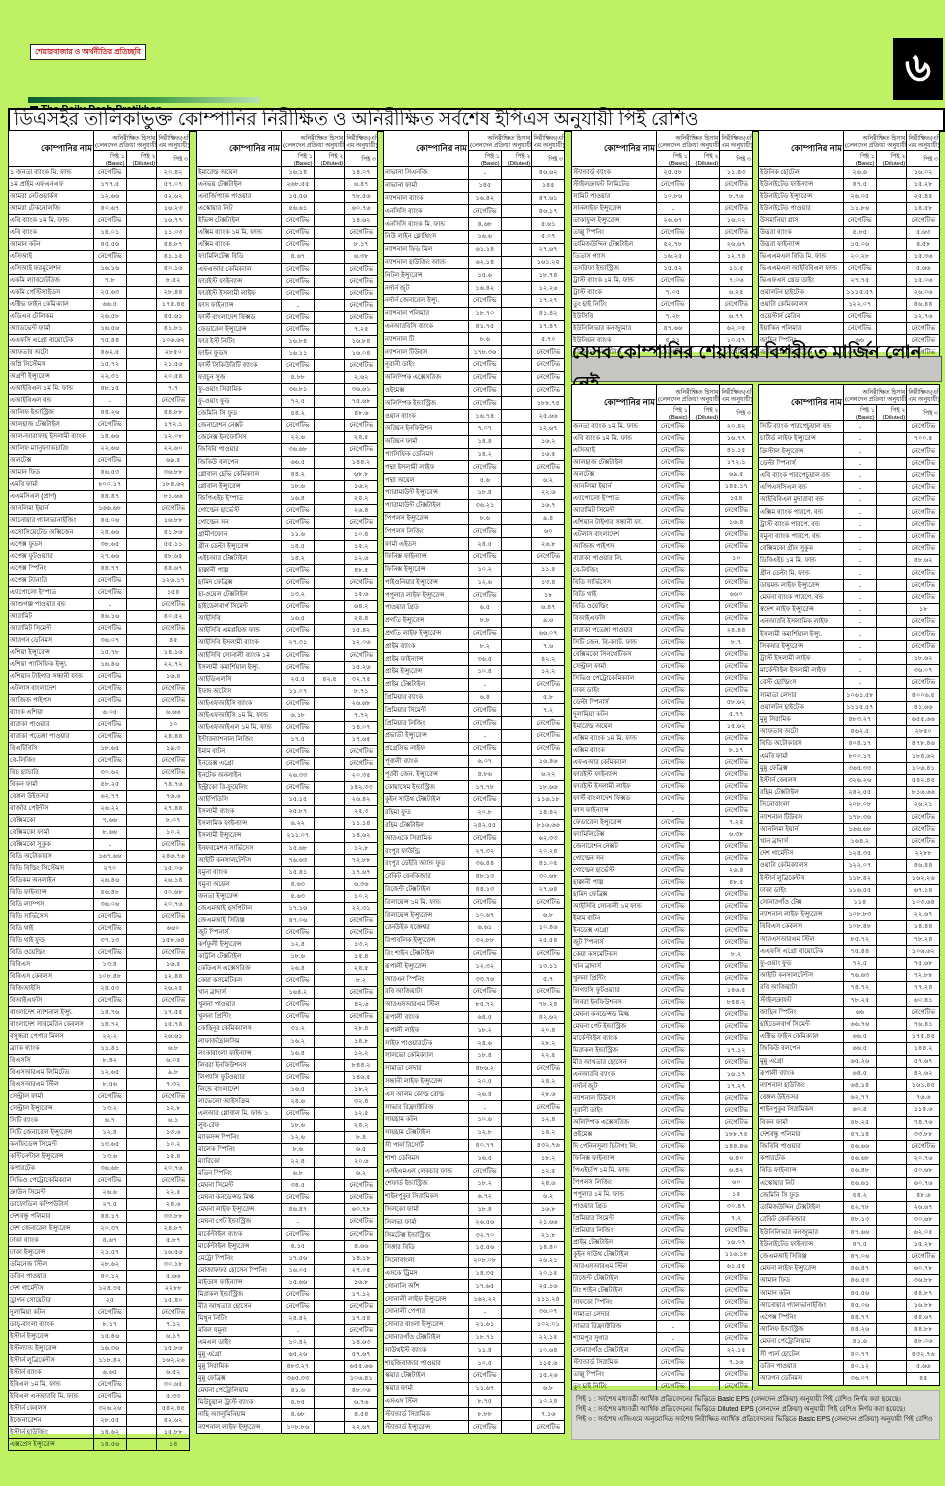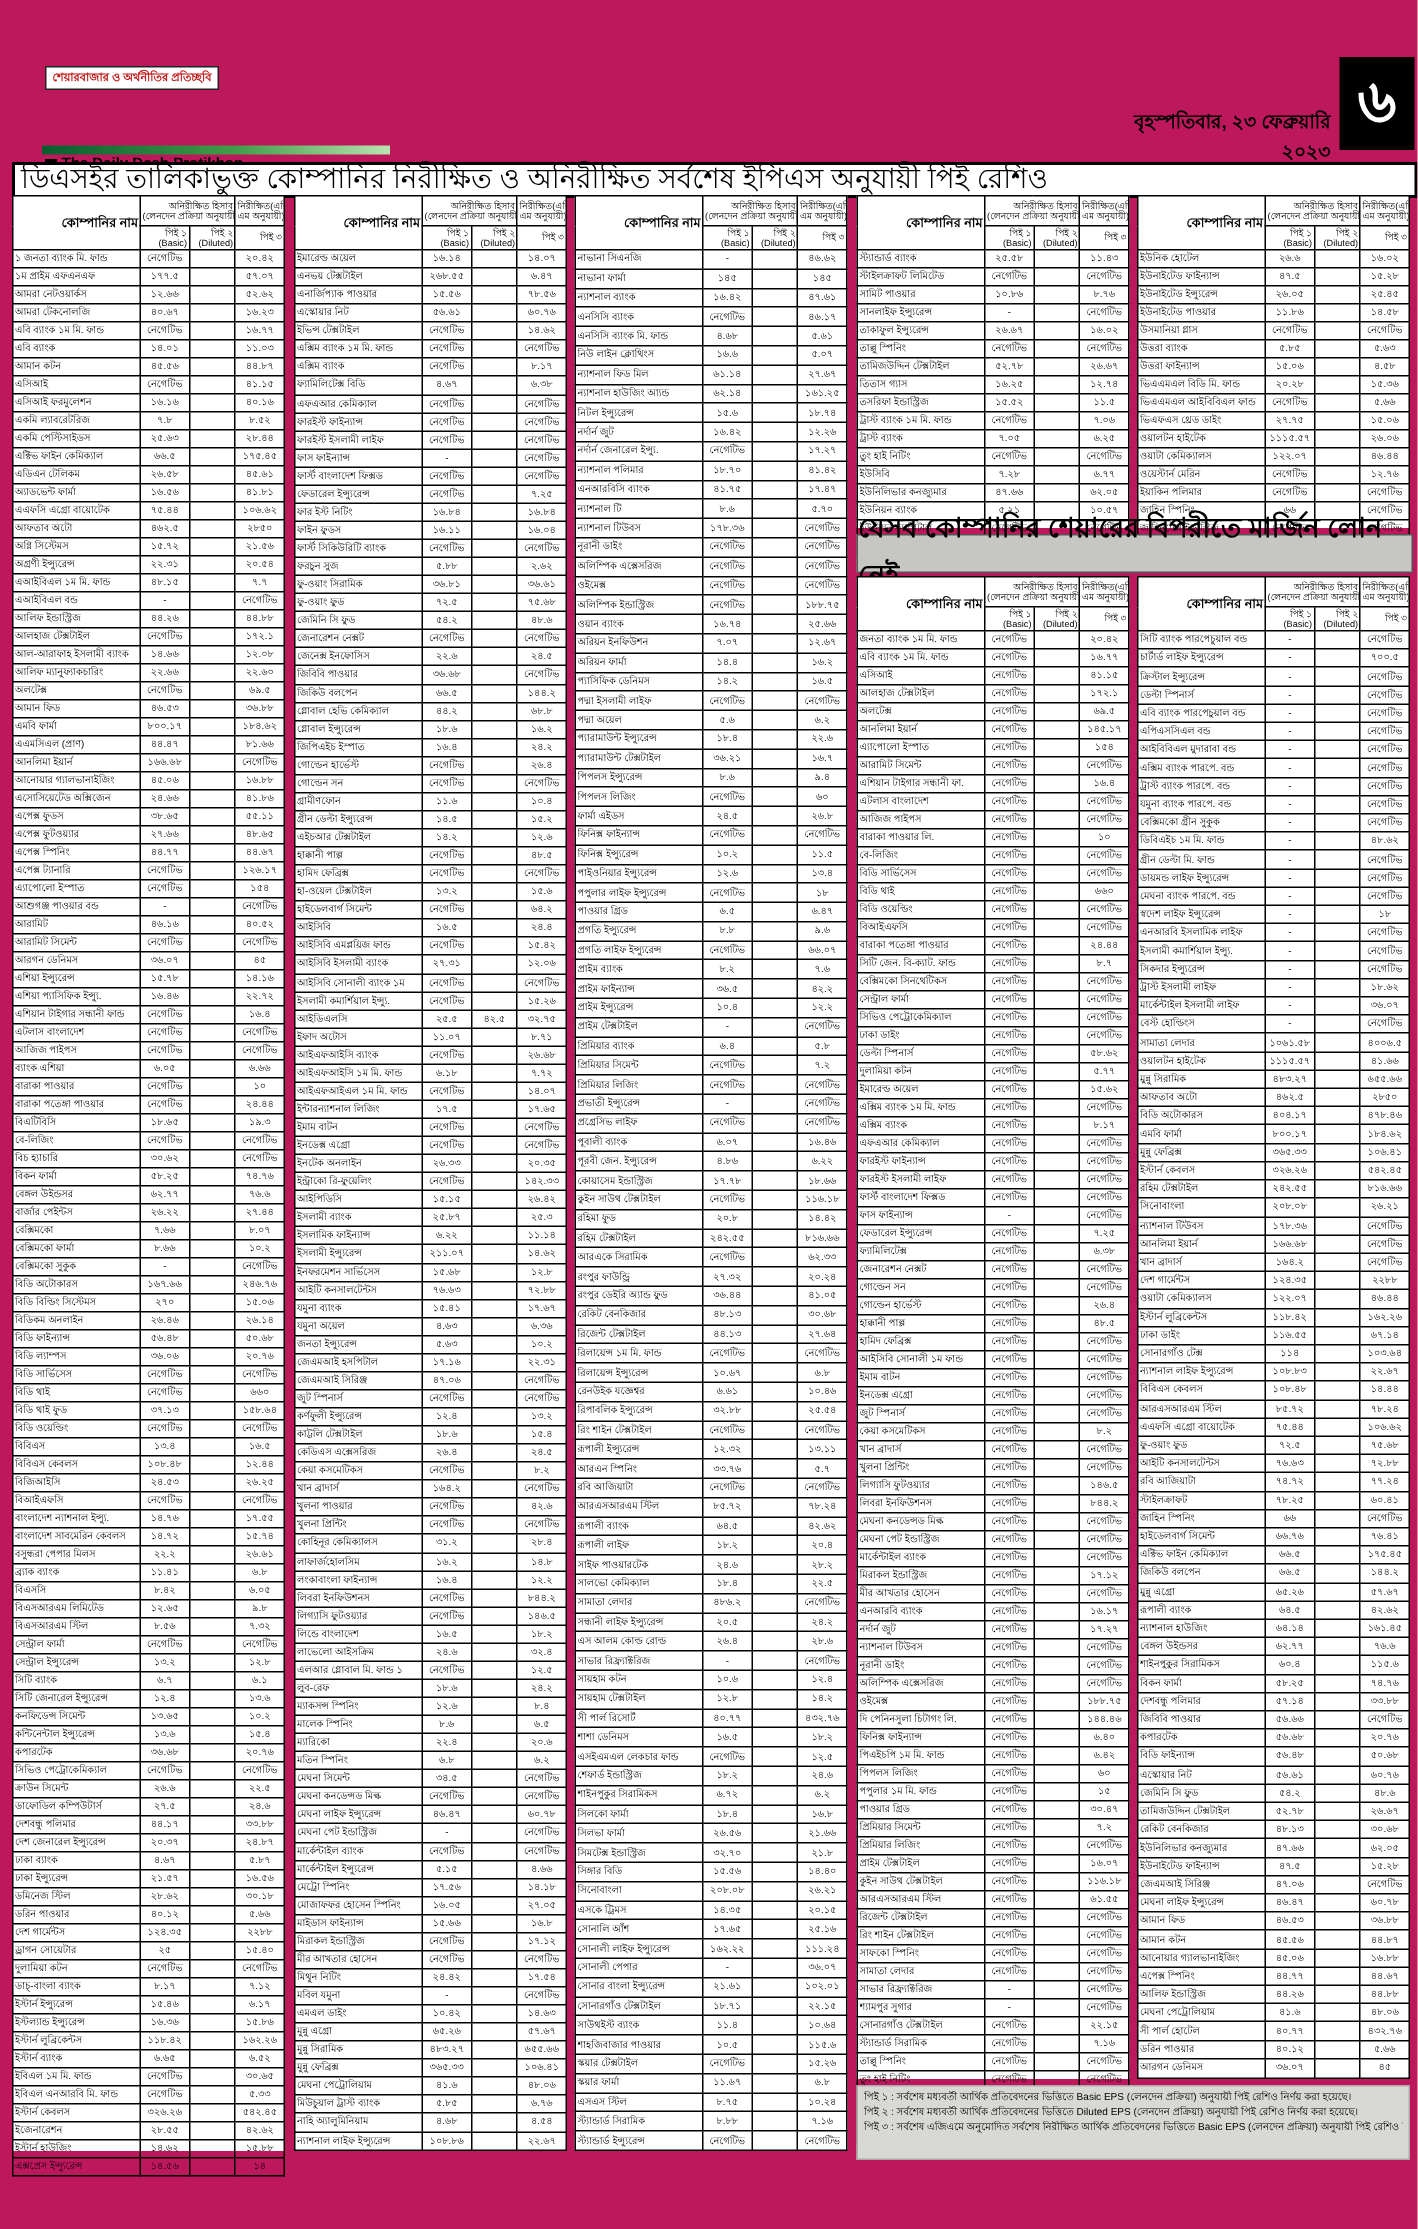--- a/index.html
+++ b/index.html
@@ -1,16 +1,16 @@
 <!DOCTYPE html>
 <html><head>
 <meta charset="utf-8">
 <style>
   html,body{margin:0;padding:0;background:#e9e9e6;}
-  .page{position:relative;width:945px;height:1486px;background:#be185d;overflow:hidden;
+  .page{position:relative;width:945px;height:1486px;background:#bef264;overflow:hidden;
         font-family:"Liberation Sans",sans-serif;color:#000;}
   
   .tagline{position:absolute;left:30px;top:44px;border:1px solid #222;color:#c01818;
            font-size:7.5px;font-weight:bold;padding:1px 4px;background:#fff;}
   .logo{position:absolute;left:28px;top:52px;font-size:41px;font-weight:900;letter-spacing:-1px;}
   .logo-bar{position:absolute;left:28px;top:97px;width:232px;height:6px;
             background:linear-gradient(90deg,#0a5c2f,#3f9c46 55%,#b9e3b0);}
   .logo-en-row{position:absolute;left:30px;top:104px;display:flex;align-items:center;gap:3px;}
   .logo-sq{width:8px;height:8px;background:#000;}
   .logo-en{font-size:10px;font-weight:bold;}
@@ -55,21 +55,20 @@
 <body>
 
 <div class="page">
 
   <div class="tagline">শেয়ারবাজার ও অর্থনীতির প্রতিচ্ছবি</div>
   <div class="logo-bar"></div>
   <div class="logo-en-row">
     <span class="logo-sq"></span>
     <span class="logo-en">The Daily Desh Protikhon</span>
   </div>
-  <div class="head-date">বৃহস্পতিবার, ২৩ ফেব্রুয়ারি ২০২৩</div>
   <div class="page-num">৬</div>
 
   <div class="section-title">ডিএসইর তালিকাভুক্ত কোম্পানির নিরীক্ষিত ও অনিরীক্ষিত সর্বশেষ ইপিএস অনুযায়ী পিই রেশিও</div>
 
   <div class="tcol c1">
       <table class="pe">
         <colgroup>
           <col style="width:47%">
           <col style="width:18%">
           <col style="width:17%">

